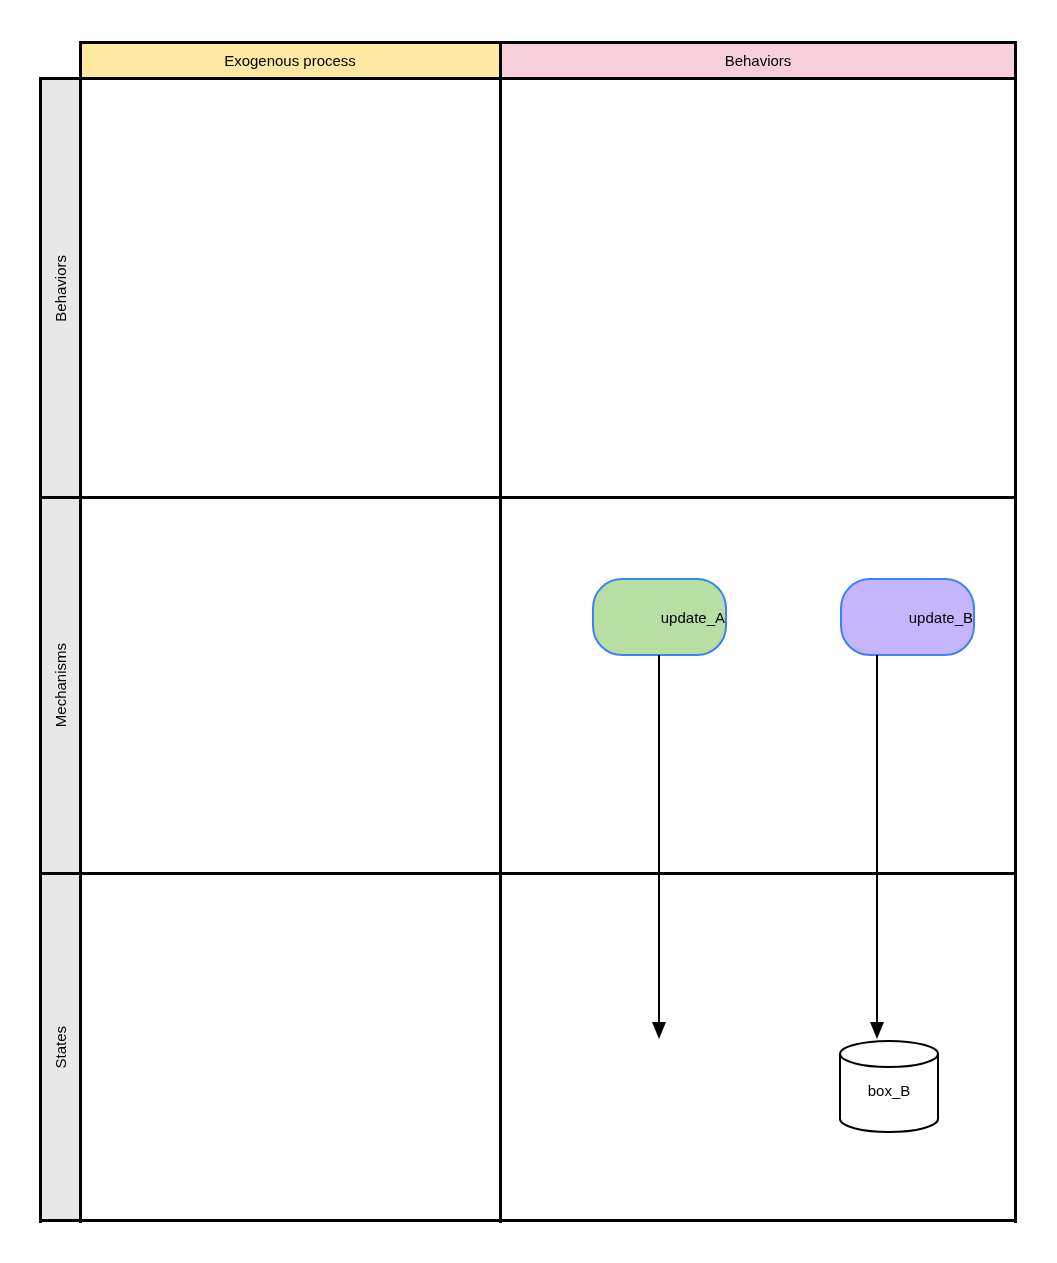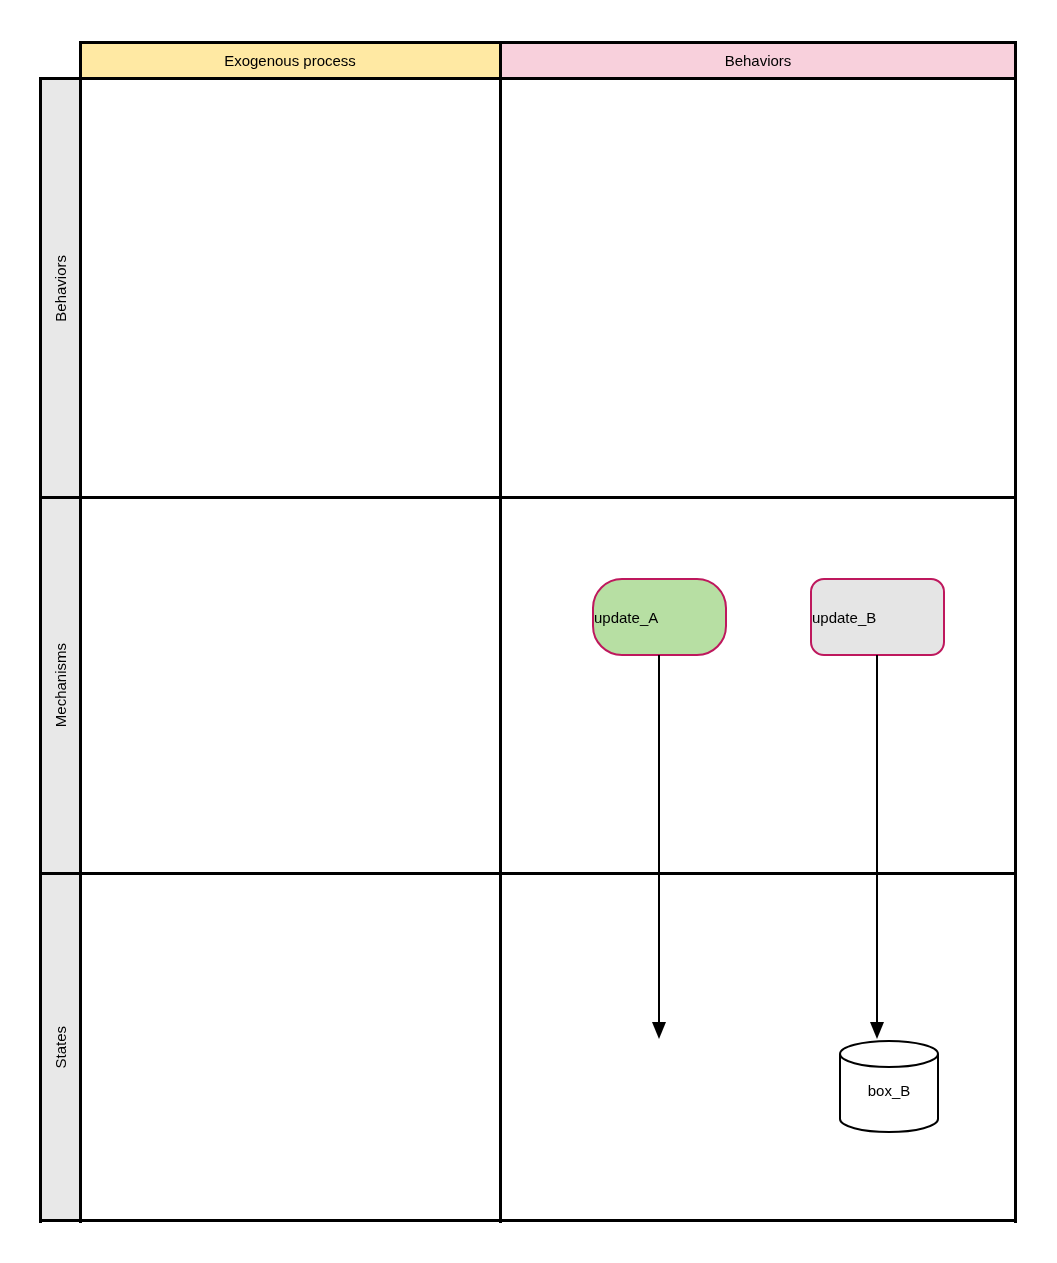--- a/index.html
+++ b/index.html
@@ -27,24 +27,24 @@
   }
   .row-header .vlabel {
     writing-mode: vertical-rl;
     transform: rotate(180deg);
     white-space: nowrap;
   }
 
   .process-node {
     position: absolute;
     width: 135px; height: 78px;
-    border: 2px solid #be185d;
+    border: 2px solid #3b82f6;
     border-radius: 30px;
     box-sizing: border-box;
-    display: flex; align-items: center; justify-content: flex-start;
+    display: flex; align-items: center; justify-content: flex-end;
     font-size: 15px; color: #000000;
   }
 
   .edge-line { position: absolute; width: 2px; background: #000000; }
   .edge-arrowhead {
     position: absolute;
     width: 0; height: 0;
     border-left: 7px solid transparent;
     border-right: 7px solid transparent;
     border-top: 17px solid #000000;
@@ -90,21 +90,21 @@
   <div class="row-header" style="left:40px; top:499px; width:40px; height:373px;">
     <span class="vlabel">Mechanisms</span>
   </div>
   <div class="row-header" style="left:40px; top:875px; width:40px; height:344px;">
     <span class="vlabel">States</span>
   </div>
 
   <div class="process-node" style="left: 592px; top: 578px; background-color: rgb(183, 223, 163);">
     <span>update_A</span>
   </div>
-  <div class="process-node" style="left: 810px; top: 578px; background-color: #e5e5e5; border-radius: 14px;">
+  <div class="process-node" style="left: 840px; top: 578px; background-color: #c4b5fd;">
     <span>update_B</span>
   </div>
 
   <div class="edge-line" style="left:658px; top:655px; height:367px;"></div>
   <div class="edge-arrowhead" style="left:652px; top:1022px;"></div>
 
   <div class="edge-line" style="left:876px; top:655px; height:367px;"></div>
   <div class="edge-arrowhead" style="left:870px; top:1022px;"></div>
 
   <div class="cylinder-node" style="left:826px; top:1040px;margin-left:13px;">

